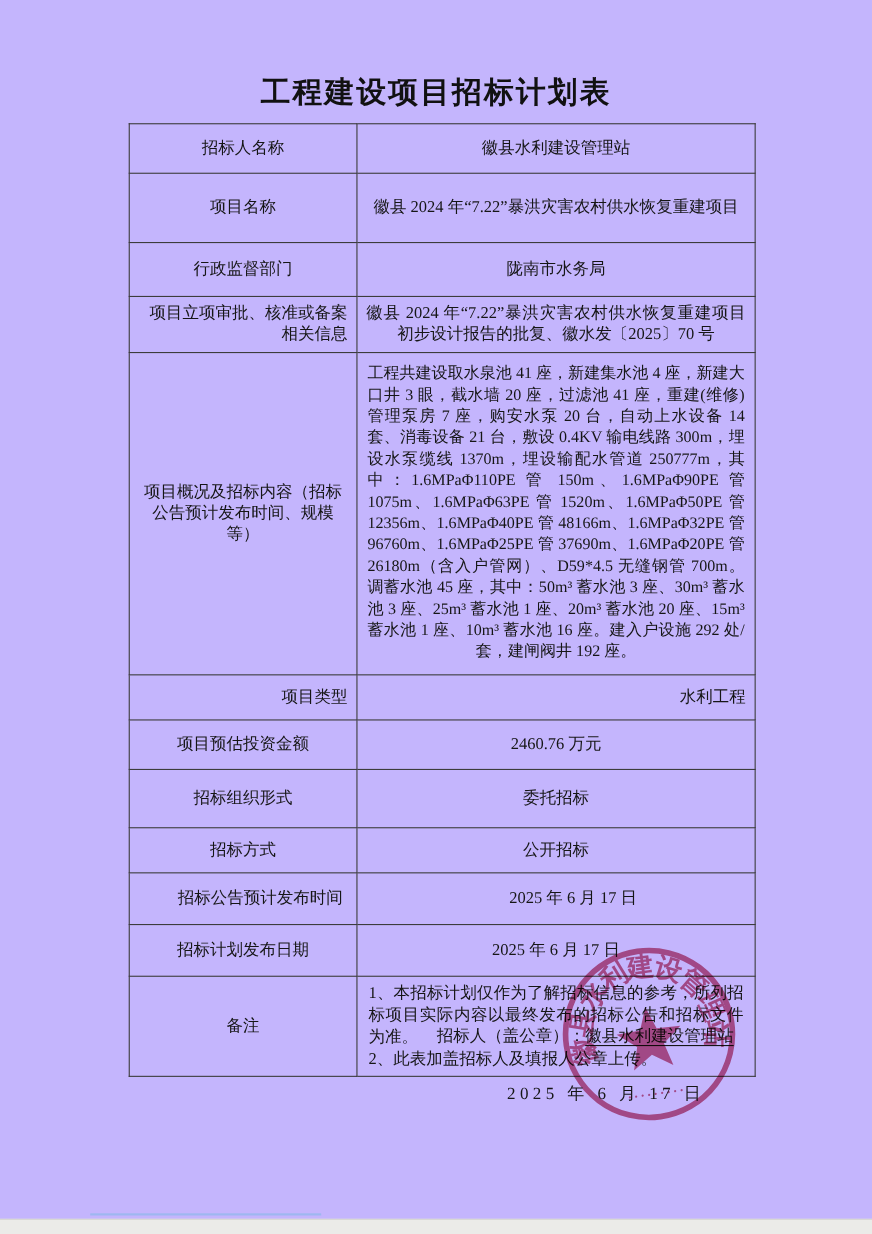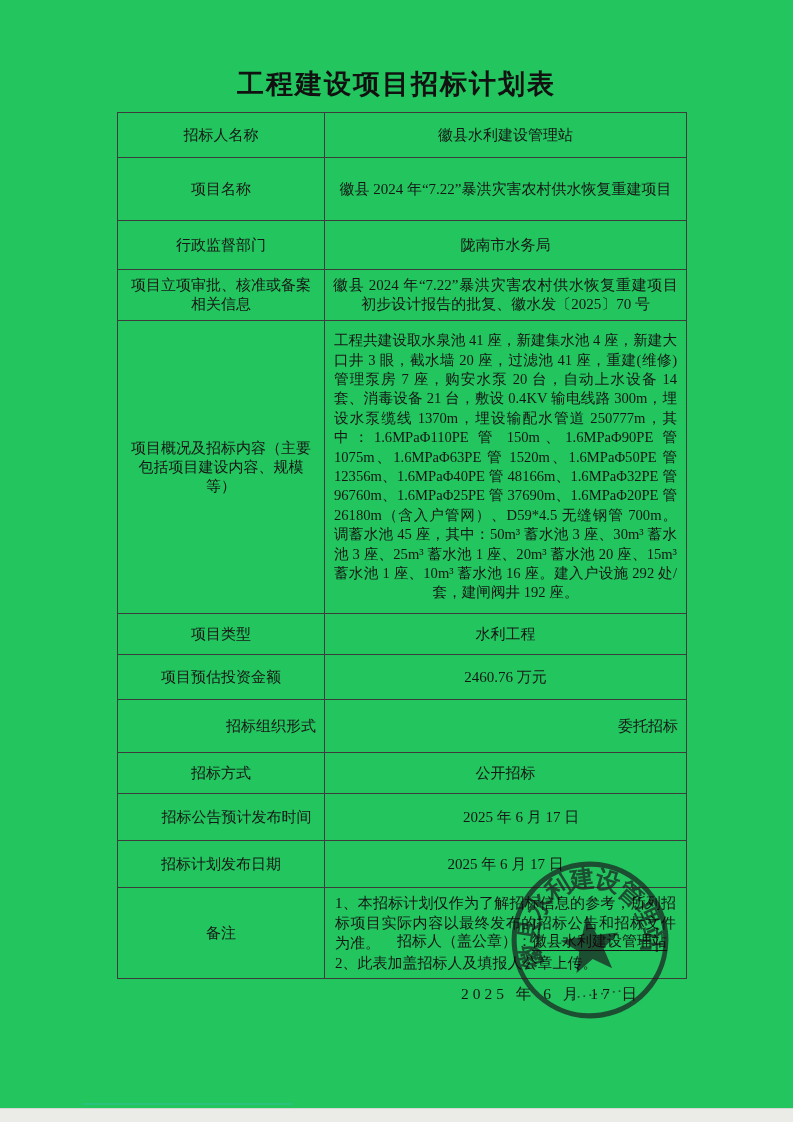--- a/index.html
+++ b/index.html
@@ -6,21 +6,21 @@
     margin: 0;
     padding: 0;
     background: #f4f4f2;
     font-family: "Liberation Serif", "DejaVu Serif", serif;
   }
   .page {
     position: relative;
     width: 793px;
     height: 1122px;
     margin: 0 auto;
-    background: #22c55e;
+    background: #c4b5fd;
     color: #1c1c1c;
     overflow: hidden;
   }
   .title {
     position: absolute;
     top: 66px;
     left: 0;
     width: 100%;
     margin: 0;
     text-align: center;
@@ -67,25 +67,25 @@
   td.value.remark {
     text-align: justify;
     text-align-last: left;
     white-space: pre-line;
     line-height: 20px;
     padding: 5px 10px;
   }
   tr.r1  td { height: 38px; }
   tr.r2  td { height: 56px; }
   tr.r3  td { height: 42px; }
-  tr.r4  td { height: 44px; }
+  tr.r4  td { height: 44px; text-align: right; }
   tr.r5  td { height: 284px; }
-  tr.r6  td { height: 34px; }
+  tr.r6  td { height: 34px; text-align: right; }
   tr.r7  td { height: 38px; }
-  tr.r8  td { height: 46px; text-align: right; }
+  tr.r8  td { height: 46px; }
   tr.r9  td { height: 34px; }
   tr.r10 td { height: 40px; padding-left: 39px; }
   tr.r11 td { height: 40px; border-radius: 19px; }
   tr.r12 td { height: 80px; }
 
   .signer-line {
     position: absolute;
     top: 932px;
     right: 126px;
     font-size: 15px;
@@ -153,21 +153,21 @@
       </tr>
       <tr class="r3">
         <td class="label">行政监督部门</td>
         <td class="value">陇南市水务局</td>
       </tr>
       <tr class="r4">
         <td class="label">项目立项审批、核准或备案相关信息</td>
         <td class="value wrap">徽县 2024 年“7.22”暴洪灾害农村供水恢复重建项目初步设计报告的批复、徽水发〔2025〕70 号</td>
       </tr>
       <tr class="r5">
-        <td class="label">项目概况及招标内容（主要包括项目建设内容、规模等）</td>
+        <td class="label">项目概况及招标内容（招标公告预计发布时间、规模等）</td>
         <td class="value overview">工程共建设取水泉池 41 座，新建集水池 4 座，新建大口井 3 眼，截水墙 20 座，过滤池 41 座，重建(维修)管理泵房 7 座，购安水泵 20 台，自动上水设备 14 套、消毒设备 21 台，敷设 0.4KV 输电线路 300m，埋设水泵缆线 1370m，埋设输配水管道 250777m，其中：1.6MPaΦ110PE 管 150m、1.6MPaΦ90PE 管 1075m、1.6MPaΦ63PE 管 1520m、1.6MPaΦ50PE 管 12356m、1.6MPaΦ40PE 管 48166m、1.6MPaΦ32PE 管 96760m、1.6MPaΦ25PE 管 37690m、1.6MPaΦ20PE 管 26180m（含入户管网）、D59*4.5 无缝钢管 700m。调蓄水池 45 座，其中：50m³ 蓄水池 3 座、30m³ 蓄水池 3 座、25m³ 蓄水池 1 座、20m³ 蓄水池 20 座、15m³ 蓄水池 1 座、10m³ 蓄水池 16 座。建入户设施 292 处/套，建闸阀井 192 座。</td>
       </tr>
       <tr class="r6">
         <td class="label">项目类型</td>
         <td class="value">水利工程</td>
       </tr>
       <tr class="r7">
         <td class="label">项目预估投资金额</td>
         <td class="value">2460.76 万元</td>
       </tr>

